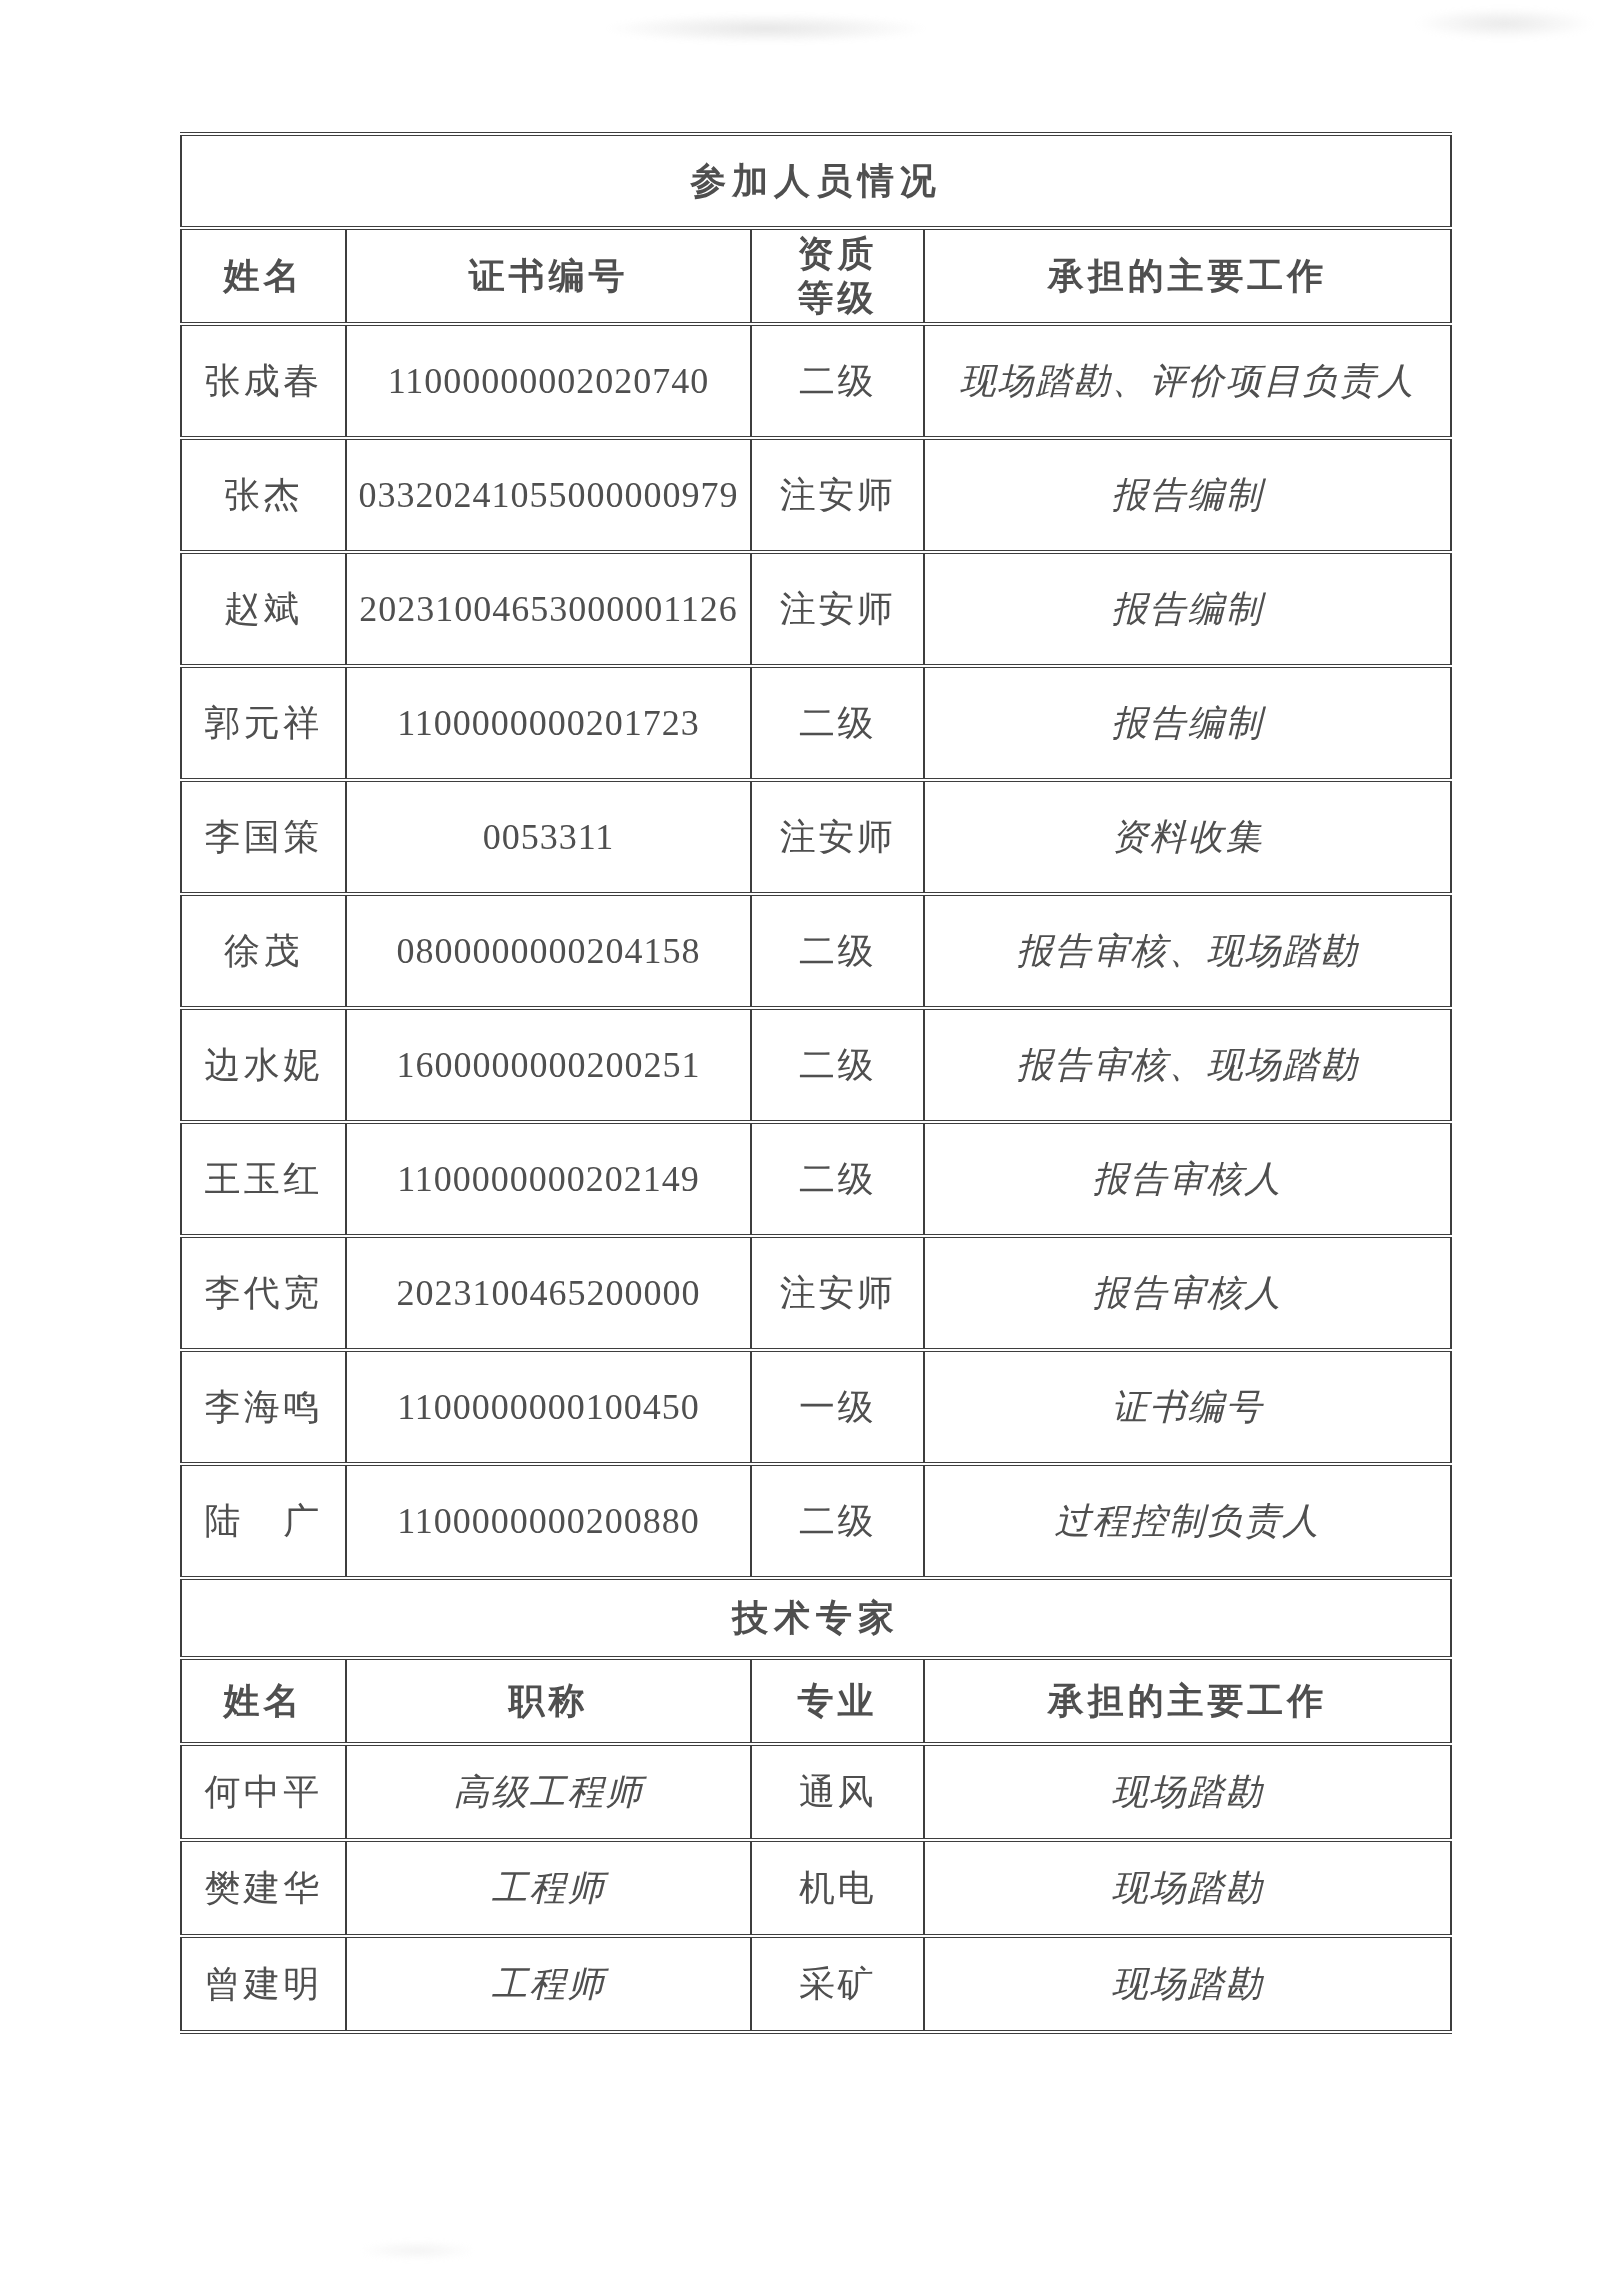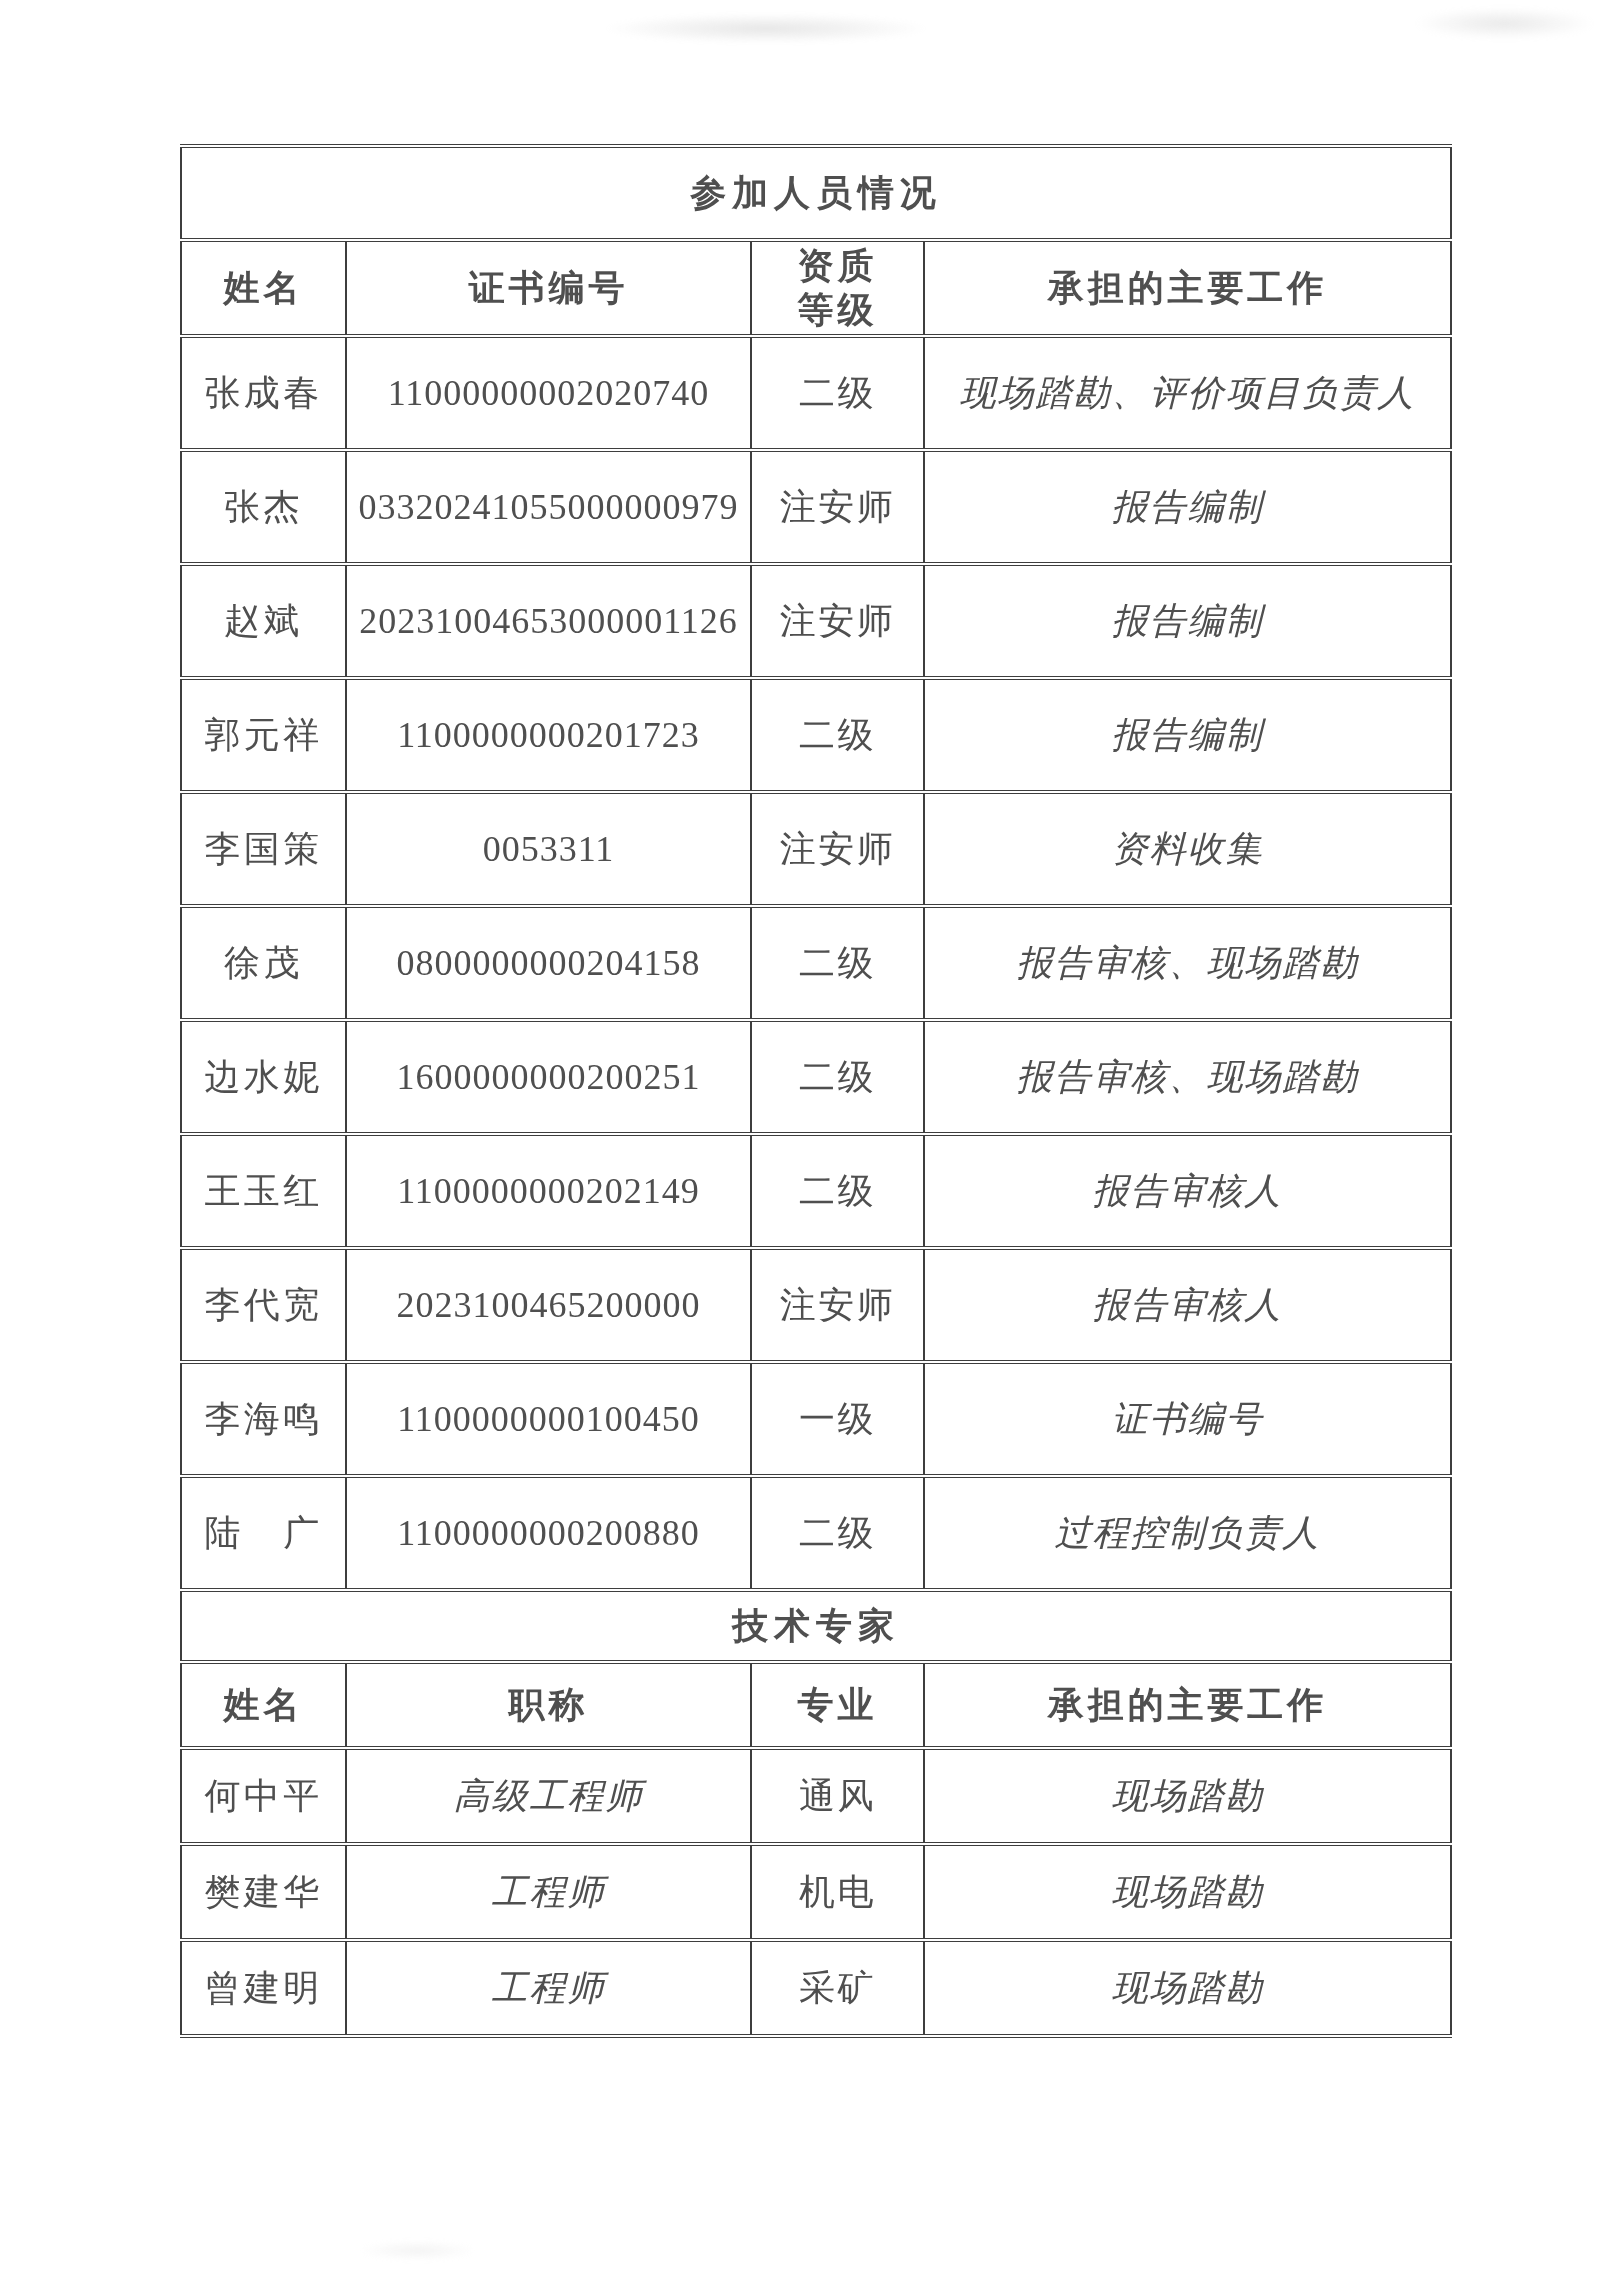--- a/index.html
+++ b/index.html
@@ -30,21 +30,21 @@
     background:radial-gradient(closest-side,#cfcfcf 0%,rgba(207,207,207,0) 78%);
     filter:blur(3.4px);
   }
   .noise-3{
     left:344px;top:2238px;width:147px;height:24.5px;
     background:radial-gradient(closest-side,#dedede 0%,rgba(222,222,222,0) 80%);
     filter:blur(2.9px);opacity:.35;
   }
 
   table.doc-table{
-    position:absolute;left:180px;top:144px;
+    position:absolute;left:180px;top:132px;
     width:1270px;
     border-collapse:collapse;table-layout:fixed;
     border:2.9px solid var(--border);
   }
   col.c1{width:165px;}
   col.c2{width:405px;}
   col.c3{width:173px;}
   col.c4{width:527px;}
 
   table.doc-table td{
@@ -54,21 +54,21 @@
     border-bottom:4.4px double var(--border);
     text-align:center;vertical-align:middle;
     color:var(--ink);
     font-size:36px;
     padding:0;overflow:hidden;
   }
 
   tr.r-title{height:94px;}
   tr.r-head{height:96px;}
   tr.r-data{height:114px;}
-  tr.r-sec{height:72px;}
+  tr.r-sec{height:80px;}
   tr.r-head2{height:86px;}
   tr.r-exp{height:96px;}
 
   td.title-cell,td.section-cell{
     font-weight:700;color:var(--title_ink);
     font-size:38px;letter-spacing:5.9px;
   }
   td.head-cell{
     font-weight:600;color:#414141;letter-spacing:3.9px;
   }

